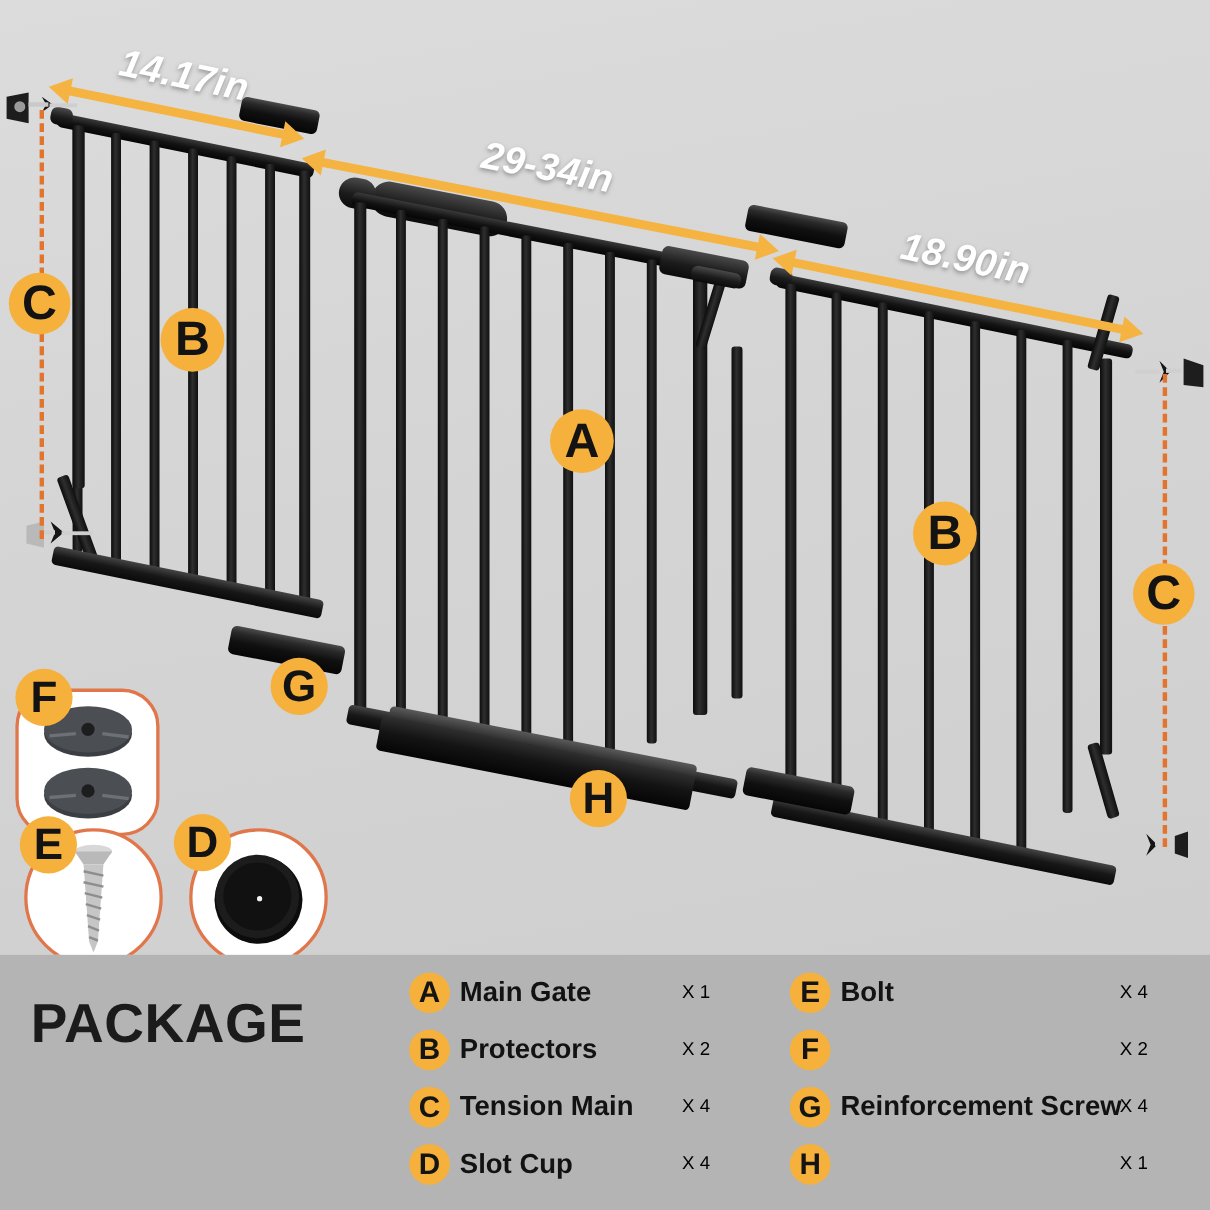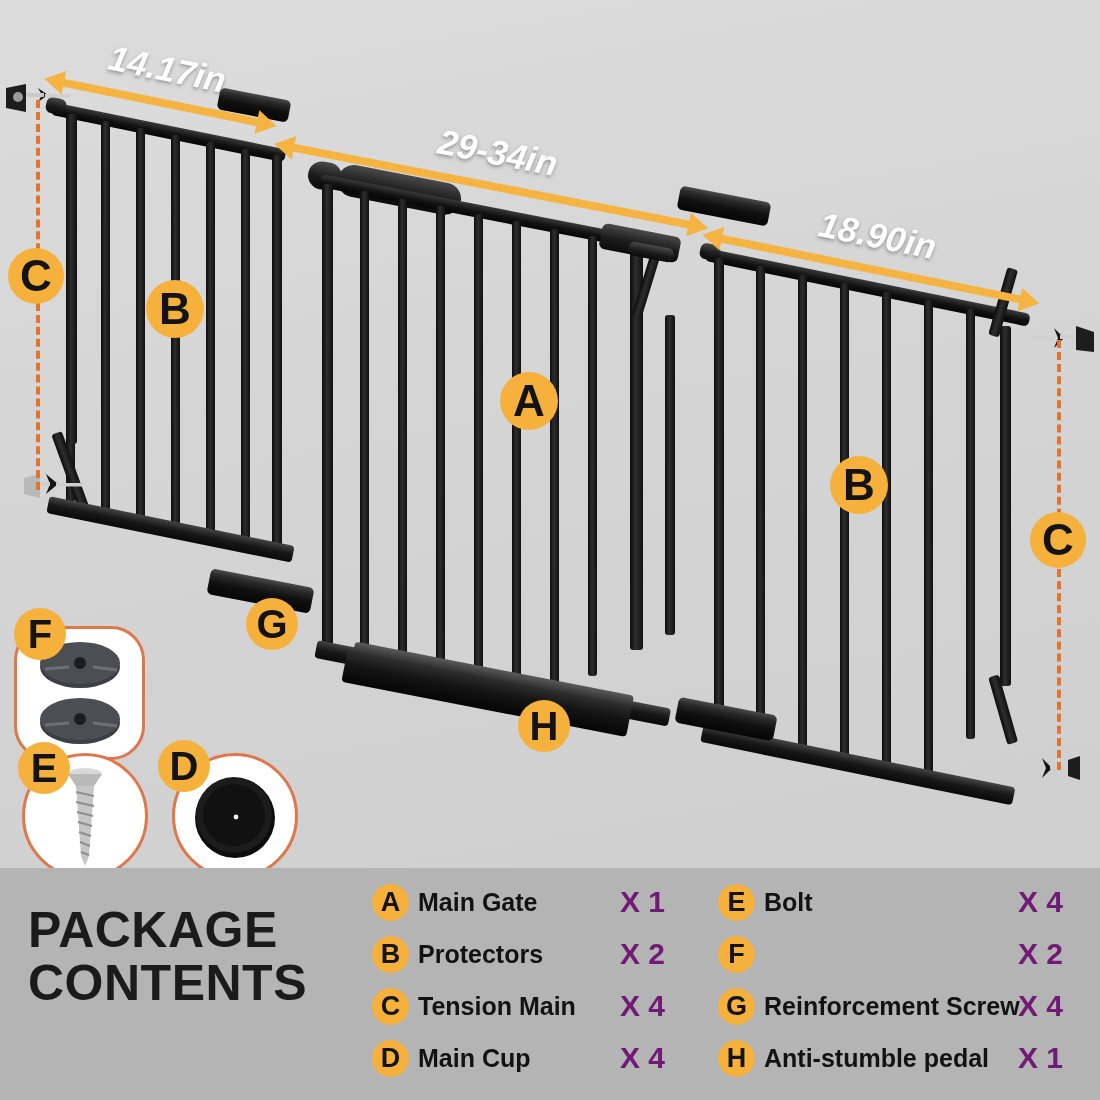--- a/index.html
+++ b/index.html
@@ -95,21 +95,21 @@
   .lcol{position:absolute;top:8px;}
   #colL{left:372px;width:330px;}
   #colR{left:718px;width:375px;}
   .lrow{position:relative;height:52px;display:flex;align-items:center;}
   .lbadge{
     width:37px;height:37px;border-radius:50%;background:#f5b13c;color:#141414;
     font-size:27px;font-weight:bold;display:flex;align-items:center;justify-content:center;
     flex:0 0 37px;margin-right:9px;
   }
   .lname{font-size:25px;color:#121212;font-weight:600;white-space:nowrap;}
-  .lqty{position:absolute;font-size:30px;color:#701a75;font-weight:700;white-space:nowrap;}
+  .lqty{position:absolute;font-size:17px;color:#000000;font-weight:400;white-space:nowrap;}
   #colL .lqty{left:248px;}
   #colR .lqty{left:300px;}
 </style>
 </head>
 <body>
 
 <div id="root">
 
   <div id="illus">
 
@@ -326,42 +326,41 @@
     </div>
     <div class="badge" style="left:158px;top:740px;width:52px;height:52px;font-size:40px;">
       <span>D</span>
     </div>
   </div>
 
   <div id="legend">
 
     <div id="pkgTitle">
       <div>PACKAGE</div>
-      <div>CONTENTS</div>
     </div>
 
     <div class="lcol" id="colL">
       <div class="lrow">
         <div class="lbadge">A</div>
         <div class="lname">Main Gate</div>
         <div class="lqty">X 1</div>
       </div>
       <div class="lrow">
         <div class="lbadge">B</div>
         <div class="lname">Protectors</div>
         <div class="lqty">X 2</div>
       </div>
       <div class="lrow">
         <div class="lbadge">C</div>
         <div class="lname">Tension Main</div>
         <div class="lqty">X 4</div>
       </div>
       <div class="lrow">
         <div class="lbadge">D</div>
-        <div class="lname">Main Cup</div>
+        <div class="lname">Slot Cup</div>
         <div class="lqty">X 4</div>
       </div>
     </div>
 
     <div class="lcol" id="colR">
       <div class="lrow">
         <div class="lbadge">E</div>
         <div class="lname">Bolt</div>
         <div class="lqty">X 4</div>
       </div>
@@ -369,19 +368,18 @@
         <div class="lbadge">F</div>
         <div class="lqty">X 2</div>
       </div>
       <div class="lrow">
         <div class="lbadge">G</div>
         <div class="lname">Reinforcement Screw</div>
         <div class="lqty">X 4</div>
       </div>
       <div class="lrow">
         <div class="lbadge">H</div>
-        <div class="lname">Anti-stumble pedal</div>
         <div class="lqty">X 1</div>
       </div>
     </div>
 
   </div>
 </div>
 
 </body></html>

